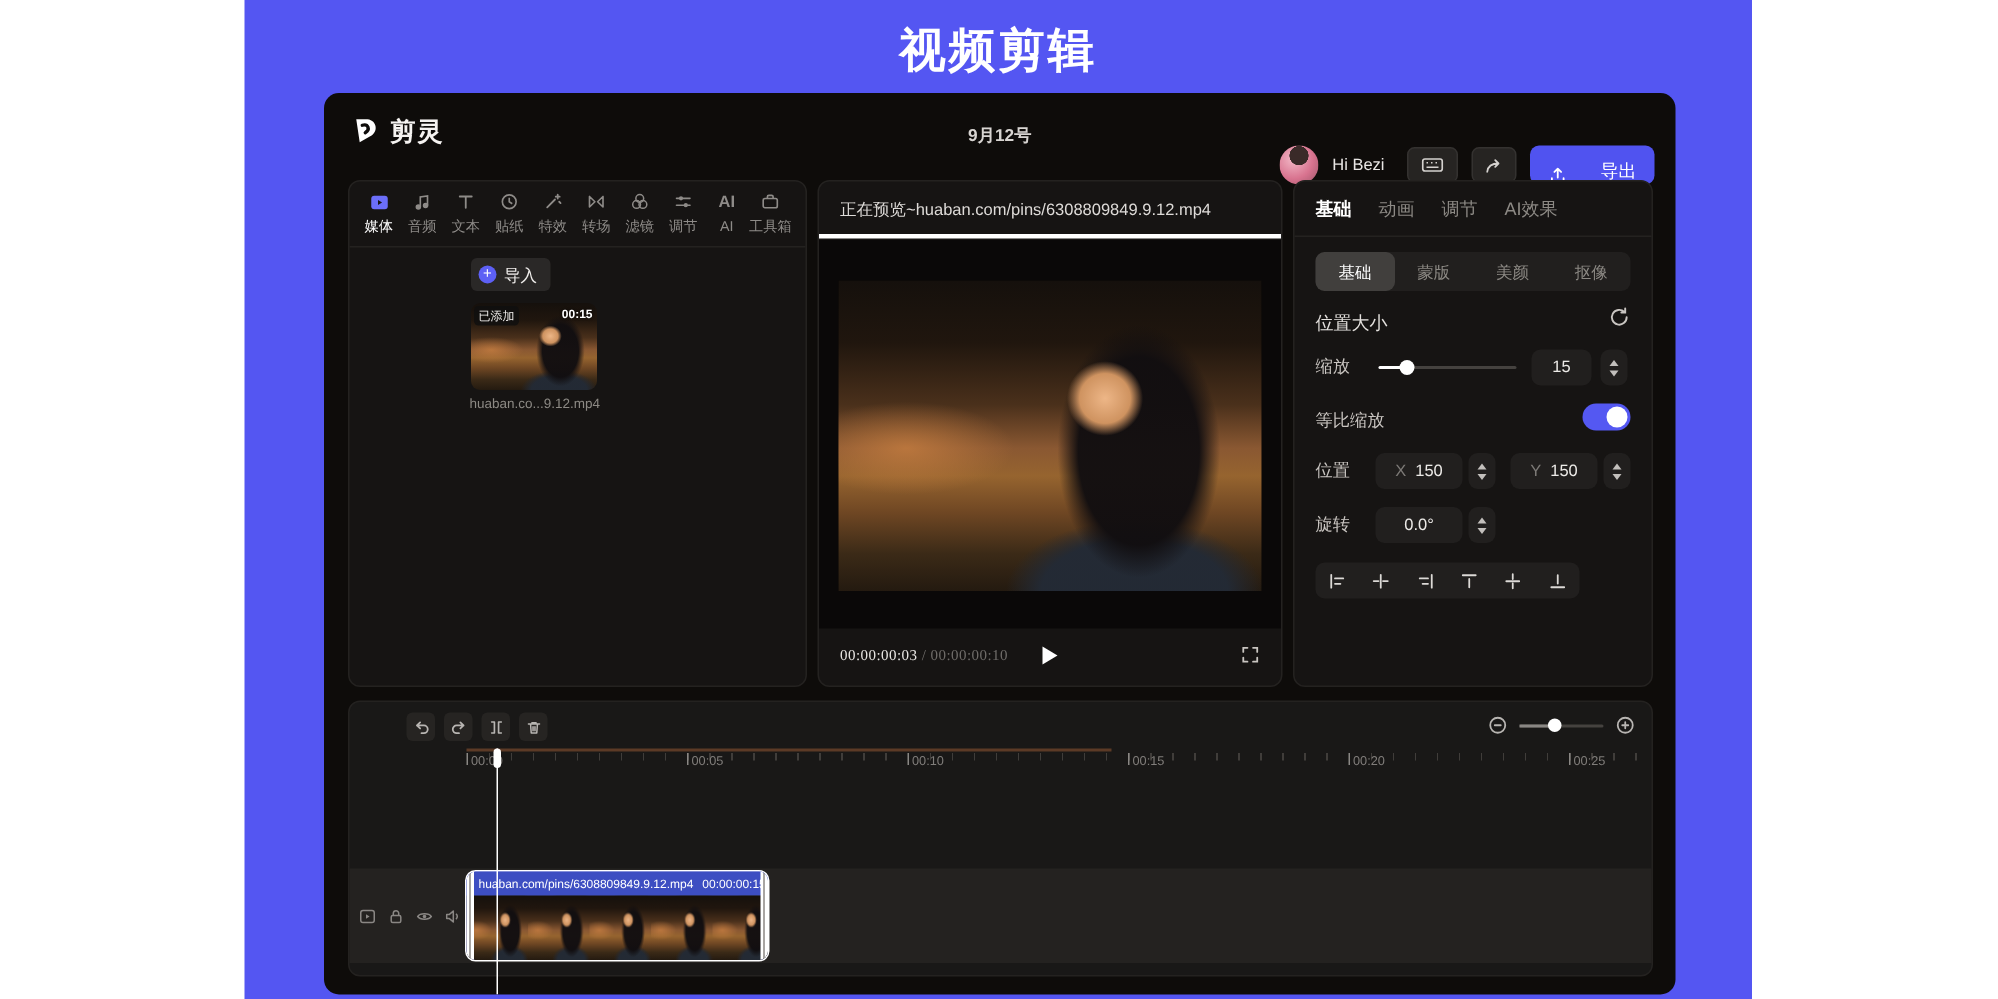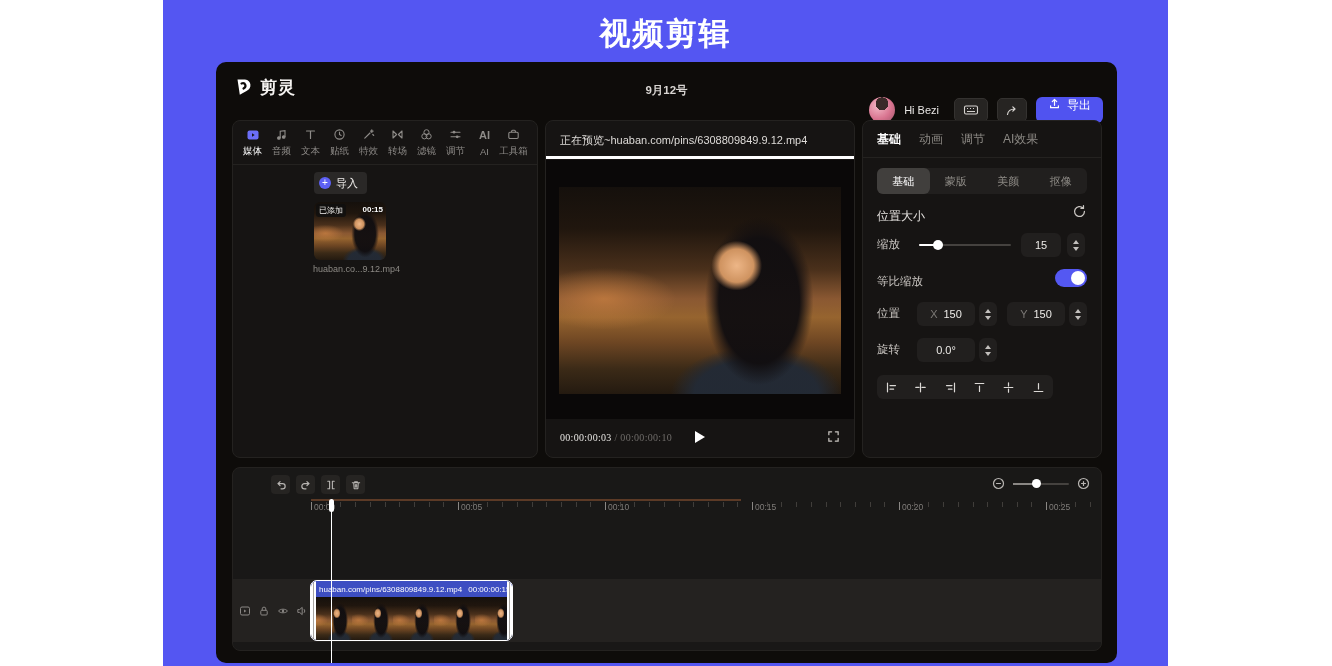--- a/index.html
+++ b/index.html
@@ -26,21 +26,21 @@
   .header-right { position:absolute; right:14px; top:12px; display:flex; align-items:center; gap:9px;margin-top:23px; }
   .avatar { width:26px; height:26px; border-radius:50%;
     background: radial-gradient(circle at 50% 26%, #3a2a28 0 27%, rgba(0,0,0,0) 28%),
                 radial-gradient(circle at 35% 35%, #f2b8c6, #d8738f 55%, #9a5568 100%); }
   .username { color:#e8e6e4; font-size:11px; margin-right:6px; }
   .hbtn { height:24px; background:#262422; border:1px solid #343230; border-radius:5px;
     display:flex; align-items:center; justify-content:center; color:#d5d2cf; }
   .hbtn.kb { width:34px; }
   .hbtn.share { width:30px; }
   .export-btn { height:26px; padding:0 12px; background:#5053f0; border-radius:6px;
-    display:flex; align-items:flex-start; gap:6px; color:#fff; font-size:12px; }
+    display:flex; align-items:flex-end; gap:22px; color:#fff; font-size:12px; }
 
   
   .panel-left { left:16px; top:58px; width:306px; height:338px; }
   .tabs-row { display:flex; align-items:center; height:44px; padding:0 5px; border-bottom:1px solid #242220; }
   .mtab { width:29px; display:flex; flex-direction:column; align-items:center; gap:3px;
     color:#8e8b88; font-size:9.5px; cursor:default; }
   .mtab .ticon { height:15px; display:flex; align-items:center; justify-content:center; }
   .mtab.active { color:#fff; }
   .mtab.active .ticon { color:#6b6ef8; }
   .ai-glyph { font-size:11px; font-weight:bold; line-height:15px; }
@@ -51,21 +51,21 @@
   .side-pill.active { background:#5d60f5; color:#fff; }
   .side-pill.gap-top { margin-top:7px; }
   .tri-down { width:0; height:0; border-left:3.5px solid transparent; border-right:3.5px solid transparent; border-top:4.5px solid #5d60f5; }
   .tri-right { width:0; height:0; border-top:3.5px solid transparent; border-bottom:3.5px solid transparent; border-left:4.5px solid #aaa7a4; }
 
   .media-area { position:absolute; left:75px; top:45px; right:0; bottom:0; }
   .import-btn { position:absolute; left:6px; top:6px; height:22px; padding:0 9px 0 5px; background:#2a2827;
     border-radius:4px; display:flex; align-items:center; gap:5px; color:#f0eeec; font-size:11px; }
   .plus-circle { width:12px; height:12px; border-radius:50%; background:#5d60f5; color:#fff;
     display:flex; align-items:center; justify-content:center; font-size:10px; line-height:10px; }
-  .thumb { position:absolute; left:6px; top:36px; width:72px; height:58px; border-radius:6px; overflow:hidden;padding-left:40px; }
+  .thumb { position:absolute; left:6px; top:36px; width:84px; height:58px; border-radius:6px; overflow:hidden;padding-left:40px; }
   .thumb .scene { position:absolute; inset:0; }
   .added-badge { position:absolute; left:2px; top:2px; background:rgba(15,15,15,.8); color:#f0eeec;
     font-size:8px; padding:1px 3px; border-radius:3px; }
   .thumb-dur { position:absolute; right:3px; top:3px; color:#fff; font-size:8px; font-weight:bold;
     text-shadow:0 0 2px #000; }
   .thumb-name { position:absolute; left:5px; top:98px; width:80px; color:#8c8984; font-size:9px; }
 
   
   .scene {
     background:

